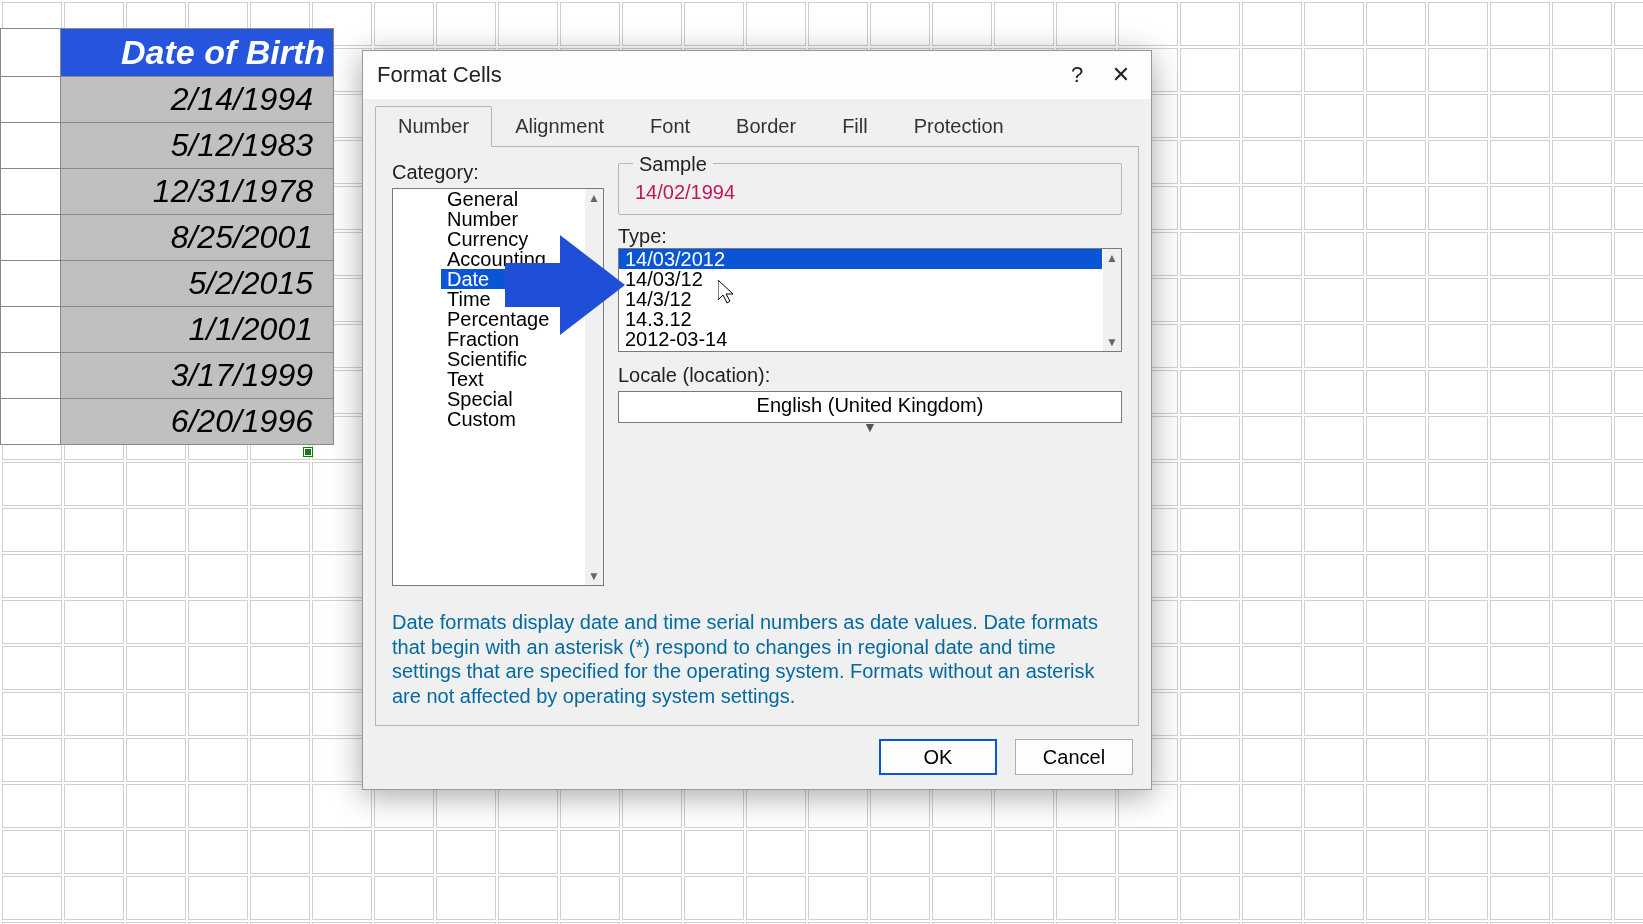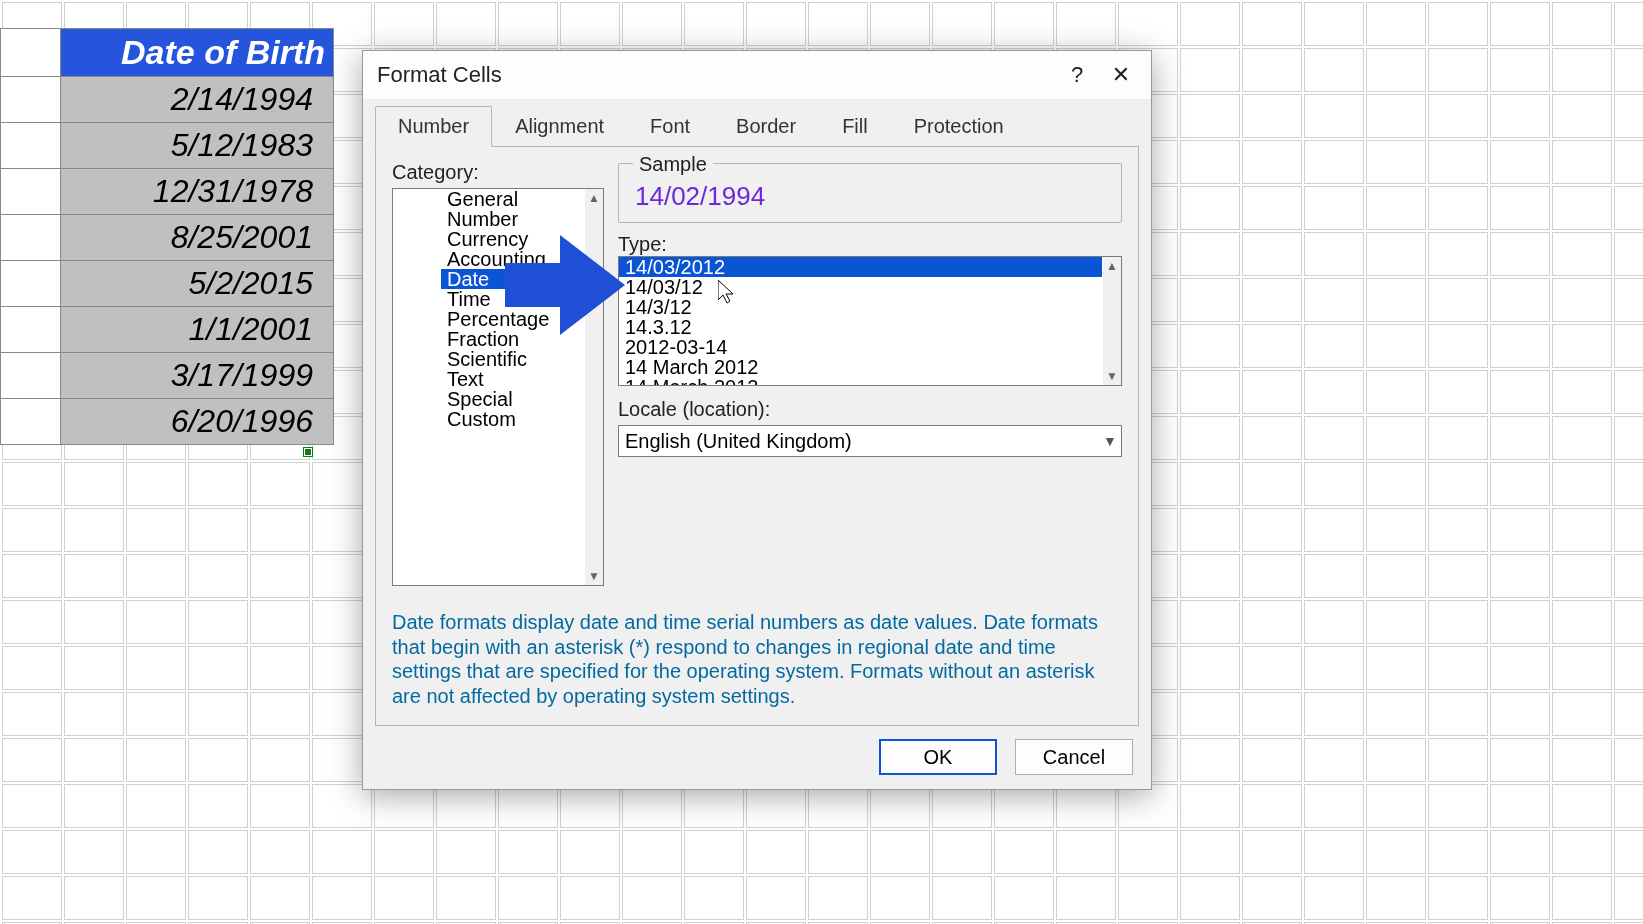--- a/index.html
+++ b/index.html
@@ -203,31 +203,31 @@
     position: relative;
   }
   .sample-label-inline {
     background: #f0f0f0;
     padding: 0 6px;
     position: relative;
     top: -11px;
     display: inline-block;
   }
   .sample-value {
-    font-size: 26px;
-    color: #6d28d9;
+    font-size: 20px;
+    color: #be185d;
     margin-top: -6px;
     padding-left: 2px;
   }
 
   .type-list {
     border: 1px solid #7a7a7a;
     background: #fff;
     margin-top: 0;
-    height: 130px;
+    height: 104px;
     position: relative;
     overflow: hidden;
   }
   .type-list .inner {
     position: absolute;
     left: 0; top: 0;
     right: 19px;
   }
   .type-item {
     font-size: 20px;
@@ -252,20 +252,21 @@
     align-items: center;
   }
 
   .locale-combo {
     border: 1px solid #7a7a7a;
     background: #fff;
     margin-top: 4px;
     display: flex;
     align-items: center;
     height: 32px;
+    flex-direction: column;
   }
   .locale-combo .val {
     flex: 1;
     font-size: 20px;
     padding: 2px 6px;
   }
   .locale-combo .dd {
     width: 22px;
     text-align: center;
     font-size: 14px;

